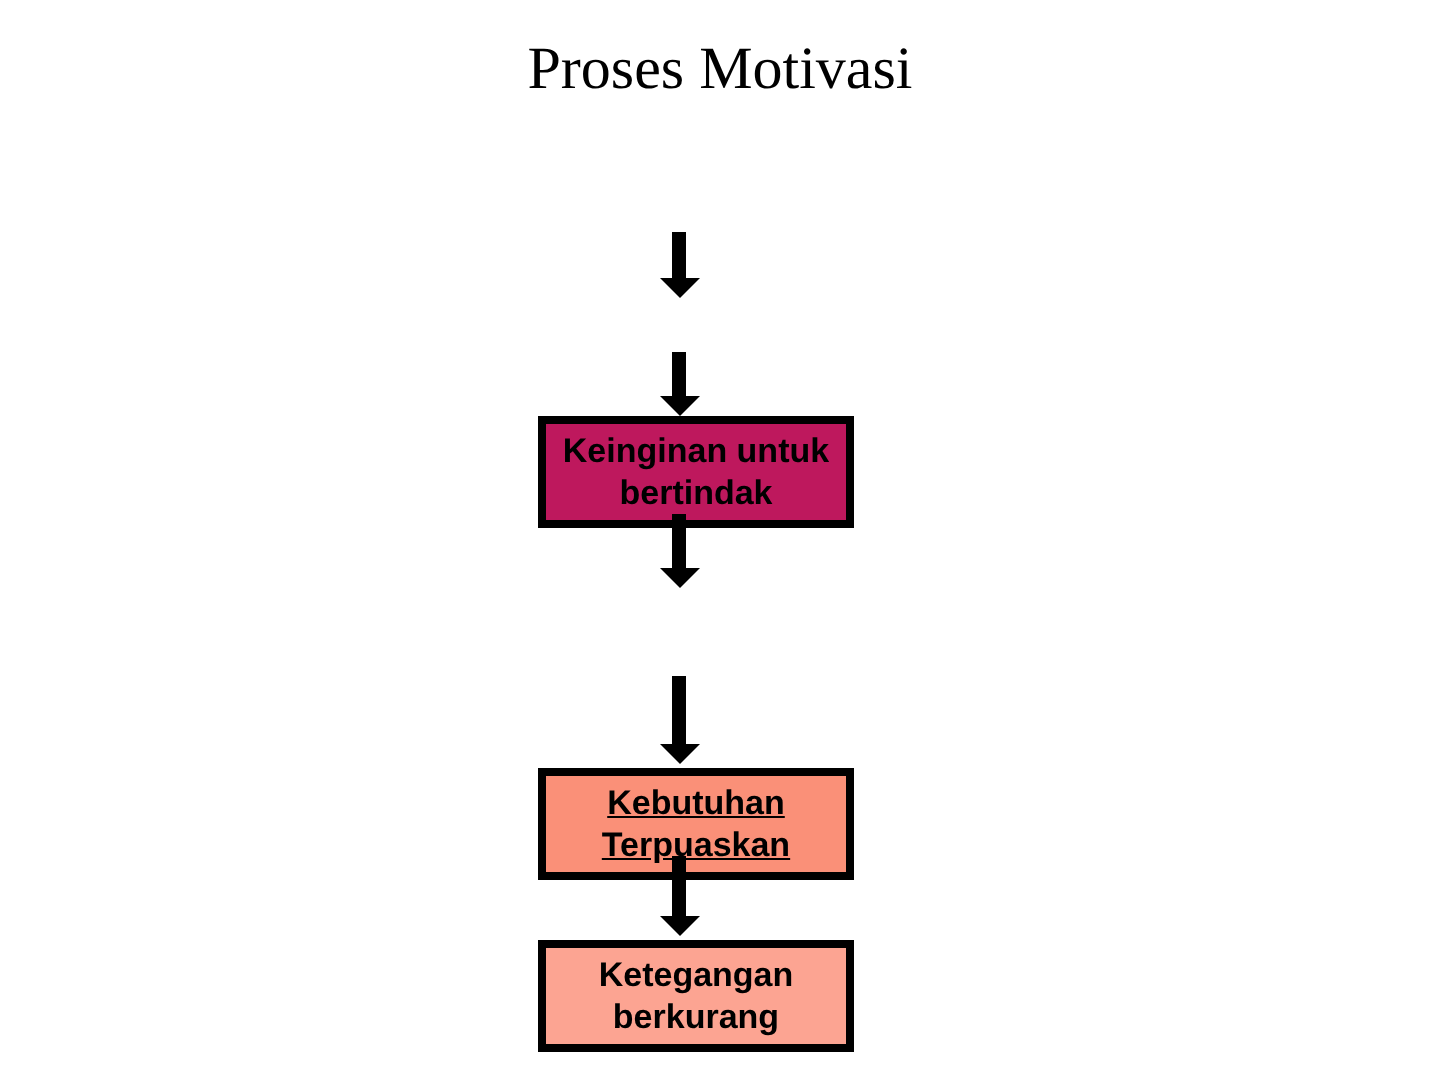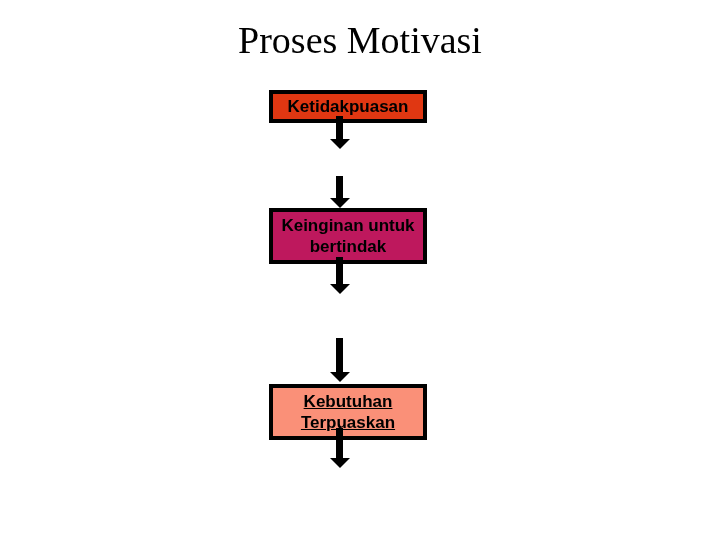--- a/index.html
+++ b/index.html
@@ -16,21 +16,21 @@
     font-family: "Liberation Sans", sans-serif;
   }
   .slide-title {
     position: absolute;
     top: 18px;
     left: 0;
     width: 720px;
     text-align: center;
     font-family: "Liberation Serif", "DejaVu Serif", serif;
     font-weight: 400;
-    font-size: 38px;
+    font-size: 30px;
     color: #000000;
     margin: 0;
     letter-spacing: 0px;
   }
   .flow-box {
     position: absolute;
     left: 269px;
     width: 158px;
     box-sizing: border-box;
     border: 4px solid #000000;
@@ -80,23 +80,20 @@
   .a3 .stem { top: 338px; height: 35px; } .a3 .head { top: 372px; }
   .a4 .stem { top: 428px; height: 31px; } .a4 .head { top: 458px; }
 </style>
 </head>
 <body>
 
 <div id="slide">
 
   <h1 class="slide-title">Proses Motivasi</h1>
 
-  <div class="flow-box b0" style="background-color: rgb(224, 55, 18);">
-    <span class="box-label">Ketidakpuasan</span>
-  </div>
 
   <div class="down-arrow a0">
     <div class="stem"></div>
     <div class="head"></div>
   </div>
 
 
   <div class="down-arrow a1">
     <div class="stem"></div>
     <div class="head"></div>
@@ -119,14 +116,17 @@
 
   <div class="flow-box b4" style="background-color: rgb(250, 144, 120); text-decoration: underline;">
     <span class="box-label">Kebutuhan Terpuaskan</span>
   </div>
 
   <div class="down-arrow a4">
     <div class="stem"></div>
     <div class="head"></div>
   </div>
 
+  <div class="flow-box b5" style="background-color: rgb(252, 164, 146);">
+    <span class="box-label">Ketegangan berkurang</span>
+  </div>
 
 </div>
 
 </body></html>

